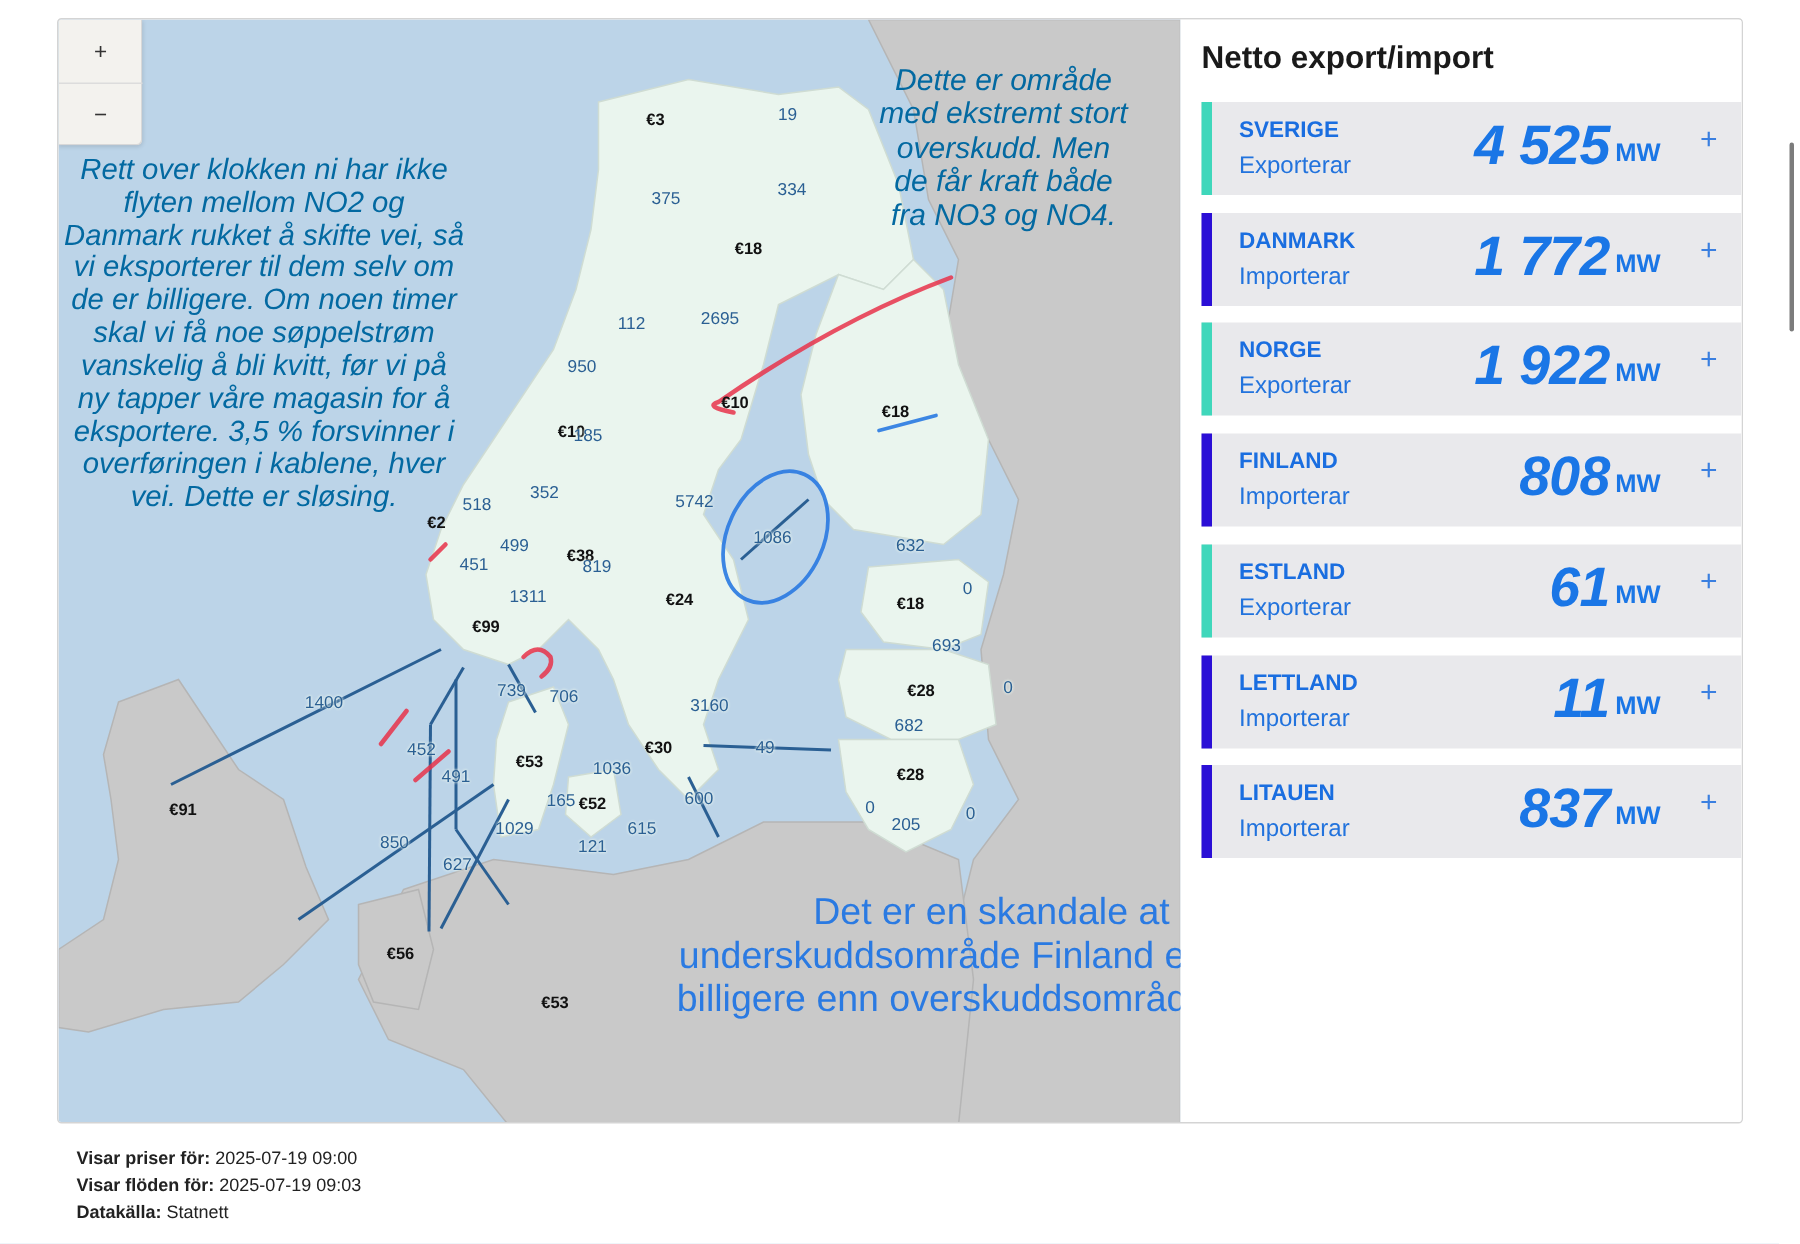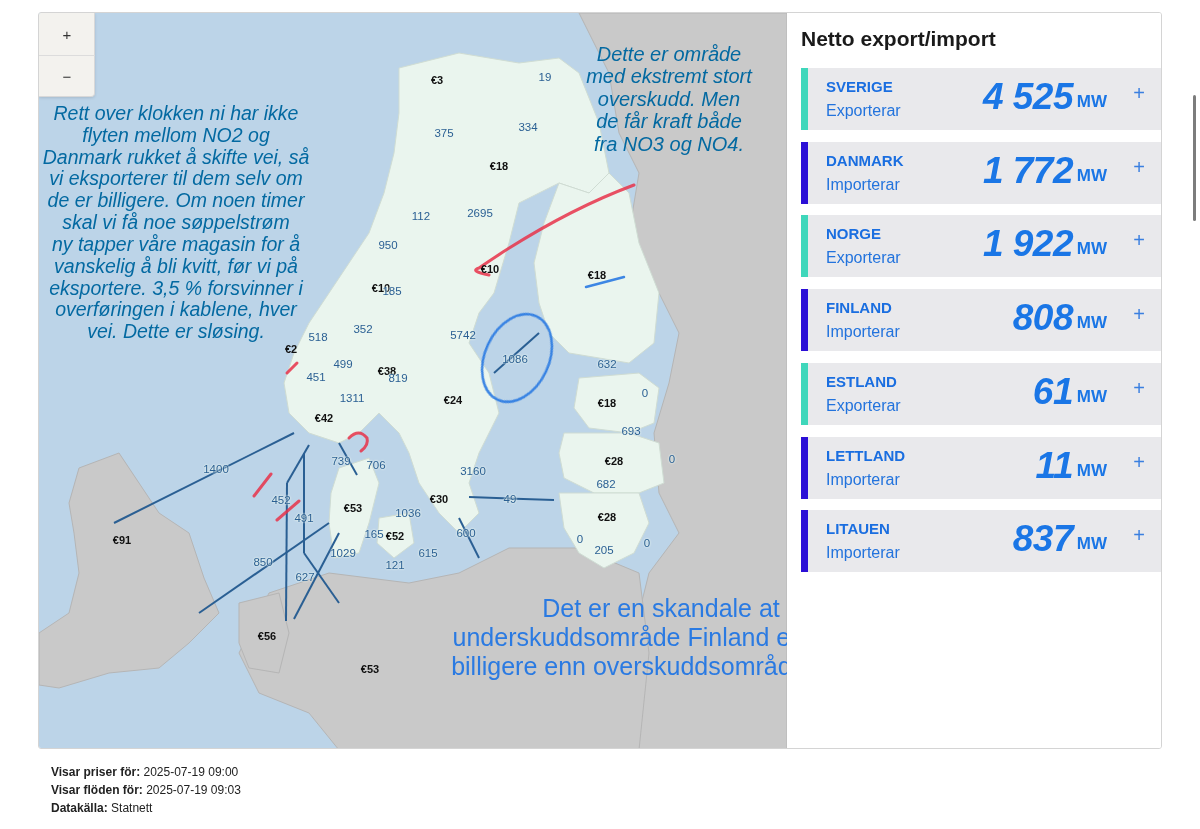--- a/index.html
+++ b/index.html
@@ -148,35 +148,35 @@
       <div class="zoom-btn">−</div>
     </div>
 
     <div id="prices-layer">
         <div class="price" style="left: 398px; top: 67px;">€3</div>
         <div class="price" style="left: 460px; top: 153px;">€18</div>
         <div class="price" style="left: 342px; top: 275px;">€10</div>
         <div class="price" style="left: 451px; top: 256px;">€10</div>
         <div class="price" style="left: 252px; top: 336px;">€2</div>
         <div class="price" style="left: 348px; top: 358px;">€38</div>
-        <div class="price" style="left: 285px; top: 405px;">€42</div>
+        <div class="price" style="left: 285px; top: 405px;">€99</div>
         <div class="price" style="left: 414px; top: 387px;">€24</div>
         <div class="price" style="left: 558px; top: 262px;">€18</div>
         <div class="price" style="left: 568px; top: 390px;">€18</div>
         <div class="price" style="left: 575px; top: 448px;">€28</div>
         <div class="price" style="left: 568px; top: 504px;">€28</div>
         <div class="price" style="left: 400px; top: 486px;">€30</div>
         <div class="price" style="left: 314px; top: 495px;">€53</div>
         <div class="price" style="left: 356px; top: 523px;">€52</div>
         <div class="price" style="left: 83px; top: 527px;">€91</div>
         <div class="price" style="left: 228px; top: 623px;">€56</div>
         <div class="price" style="left: 331px; top: 656px;">€53</div>
       </div>
     <div id="flows-layer">
-        <div class="flow" style="left: 506px; top: 64px; text-align: center;">19</div>
+        <div class="flow" style="left: 486px; top: 64px; text-align: center;">19</div>
         <div class="flow" style="left: 405px; top: 120px;">375</div>
         <div class="flow" style="left: 489px; top: 114px;">334</div>
         <div class="flow" style="left: 382px; top: 203px;">112</div>
         <div class="flow" style="left: 441px; top: 200px;">2695</div>
         <div class="flow" style="left: 349px; top: 232px;">950</div>
         <div class="flow" style="left: 353px; top: 278px;">185</div>
         <div class="flow" style="left: 279px; top: 324px;">518</div>
         <div class="flow" style="left: 324px; top: 316px;">352</div>
         <div class="flow" style="left: 424px; top: 322px;">5742</div>
         <div class="flow" style="left: 476px; top: 346px;">1086</div>
@@ -209,22 +209,22 @@
         <div class="flow" style="left: 266px; top: 564px;">627</div>
       </div>
 
     <div class="annot red" style="left:-8px; top:90px; width:290px;">
       <div>Rett over klokken ni har ikke</div>
       <div>flyten mellom NO2 og</div>
       <div>Danmark rukket å skifte vei, så</div>
       <div>vi eksporterer til dem selv om</div>
       <div>de er billigere. Om noen timer</div>
       <div>skal vi få noe søppelstrøm</div>
+      <div>vanskelig å bli kvitt, før vi på</div>
       <div>ny tapper våre magasin for å</div>
-      <div>vanskelig å bli kvitt, før vi på</div>
       <div>eksportere. 3,5 % forsvinner i</div>
       <div>overføringen i kablene, hver</div>
       <div>vei. Dette er sløsing.</div>
     </div>
 
     <div class="annot red" style="left:530px; top:30px; width:200px; font-size:20px;">
       <div>Dette er område</div>
       <div>med ekstremt stort</div>
       <div>overskudd. Men</div>
       <div>de får kraft både</div>

